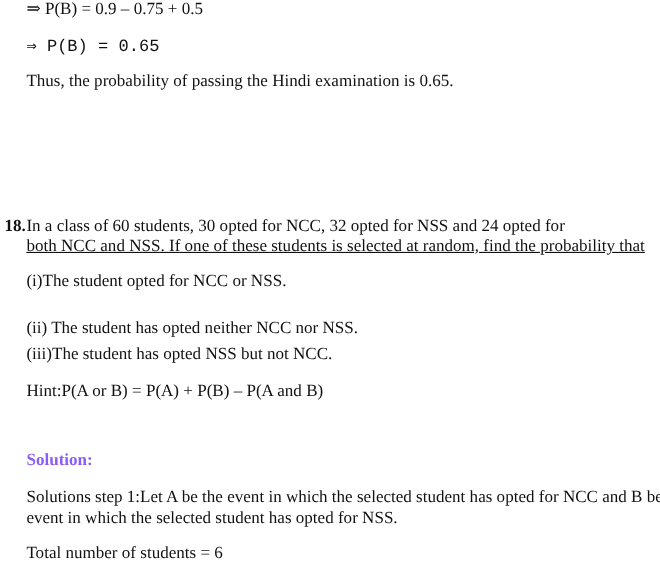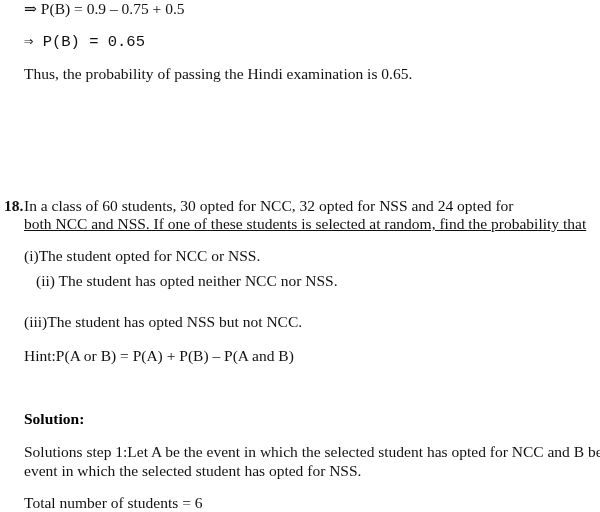--- a/index.html
+++ b/index.html
@@ -1,32 +1,32 @@
 <!DOCTYPE html>
 <html><head>
 <meta charset="utf-8">
 <style>
   html, body { margin: 0; padding: 0; background: #ffffff; }
   body { width: 600px; height: 512px; overflow: hidden; position: relative;
          font-family: "Liberation Serif", "DejaVu Serif", serif; color: #111; font-size: 15.5px; }
   .line { position: absolute; left: 24px; white-space: nowrap; line-height: 18px; }
   .num { position: absolute; left: 4px; font-weight: bold; }
-  .sol { color: #000000; font-weight: bold; }
+  .sol { color: #8b5cf6; font-weight: bold; }
 </style>
 </head>
 <body>
 
 <div class="line" style="top:0px;text-align:center;">⇒ P(B) = 0.9 – 0.75 + 0.5</div>
 <div class="line" style="top:33px;font-family:Liberation Mono, monospace;">⇒ P(B) = 0.65</div>
 <div class="line" style="top:65px;">Thus, the probability of passing the Hindi examination is 0.65.</div>
 
 <div class="num" style="top:197px;">18.</div>
 <div class="line" style="top:197px;">In a class of 60 students, 30 opted for NCC, 32 opted for NSS and 24 opted for</div>
 <div class="line" style="top:215px;text-decoration:underline;">both NCC and NSS. If one of these students is selected at random, find the probability that</div>
 <div class="line" style="top:247px;">(i)The student opted for NCC or NSS.</div>
-<div class="line" style="top:272px;margin-left:12px;">(ii) The student has opted neither NCC nor NSS.</div>
+<div class="line" style="top:290px;">(ii) The student has opted neither NCC nor NSS.</div>
 <div class="line" style="top:313px;">(iii)The student has opted NSS but not NCC.</div>
 <div class="line" style="top:347px;">Hint:P(A or B) = P(A) + P(B) – P(A and B)</div>
 
 <div class="line sol" style="top:410px;">Solution:</div>
 <div class="line" style="top:443px;">Solutions step 1:Let A be the event in which the selected student has opted for NCC and B be the</div>
 <div class="line" style="top:462px;">event in which the selected student has opted for NSS.</div>
 <div class="line" style="top:494px;">Total number of students = 6</div>
 
 </body></html>

